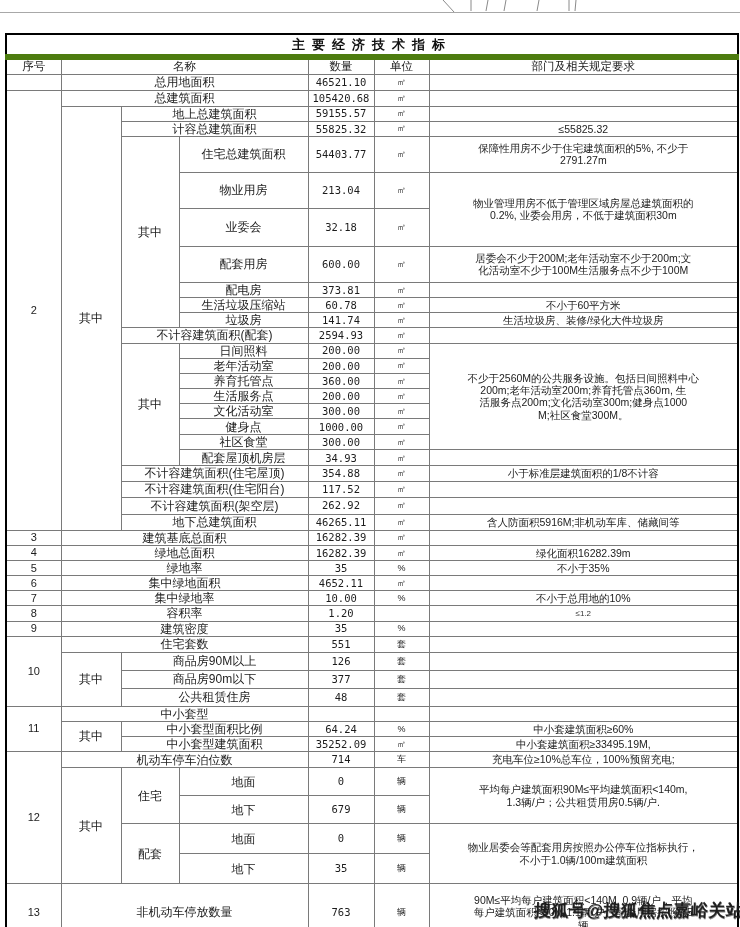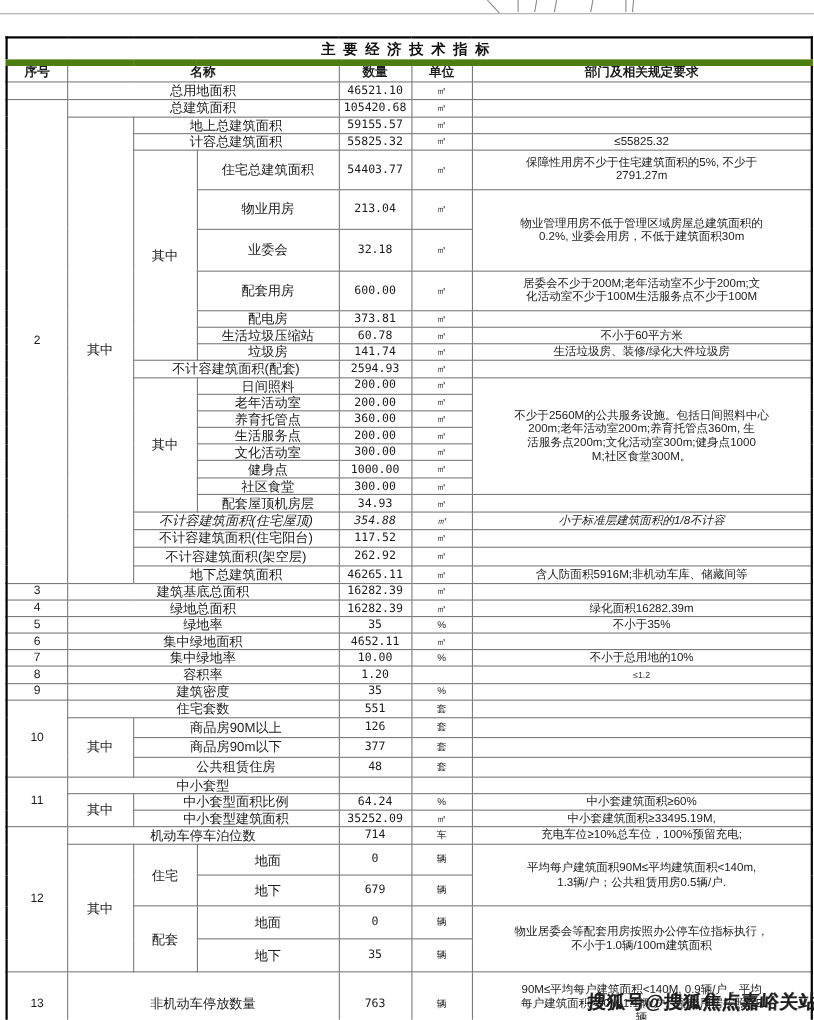--- a/index.html
+++ b/index.html
@@ -20,21 +20,21 @@
     border:1px solid #7a7a7a;
     text-align:center;vertical-align:middle;
     font-size:11px;line-height:1.18;
     padding:0 2px;overflow:hidden;
     color:#1c1c1c;
   }
   .title-cell{
     font-size:13px;letter-spacing:7px;font-weight:bold;color:#111;
     border-bottom:6px solid #4d7c0f;
   }
-  .head-cell{font-size:11.5px;font-weight:bold;}
+  .head-cell{font-size:11.5px;}
   .c-serial{font-size:11px;}
   .c-name{font-size:12px;}
   .c-quantity{font-size:11px;font-family:"DejaVu Sans Mono","Liberation Mono",monospace;font-size:10.5px;}
   .c-unit{font-size:9px;}
   .c-remark{font-size:10.5px;white-space:pre-line;}
   .sm{font-size:8px;color:#333;}
   .watermark{
     position:absolute;left:534px;top:899px;
     font-size:17px;font-weight:bold;white-space:nowrap;
     color:rgba(22,22,22,0.93);
@@ -198,21 +198,21 @@
         <td class="c-name">社区食堂</td>
         <td class="c-quantity">300.00</td>
         <td class="c-unit">㎡</td>
       </tr>
       <tr style="height: 16px;">
         <td class="c-name">配套屋顶机房层</td>
         <td class="c-quantity">34.93</td>
         <td class="c-unit">㎡</td>
         <td class="c-remark"></td>
       </tr>
-      <tr style="height: 15px; font-style: italic;">
+      <tr style="height: 15px;">
         <td colspan="2" class="c-name">不计容建筑面积(住宅屋顶)</td>
         <td class="c-quantity">354.88</td>
         <td class="c-unit">㎡</td>
         <td class="c-remark">小于标准层建筑面积的1/8不计容</td>
       </tr>
       <tr style="height: 16px;">
         <td colspan="2" class="c-name">不计容建筑面积(住宅阳台)</td>
         <td class="c-quantity">117.52</td>
         <td class="c-unit">㎡</td>
         <td class="c-remark"></td>

